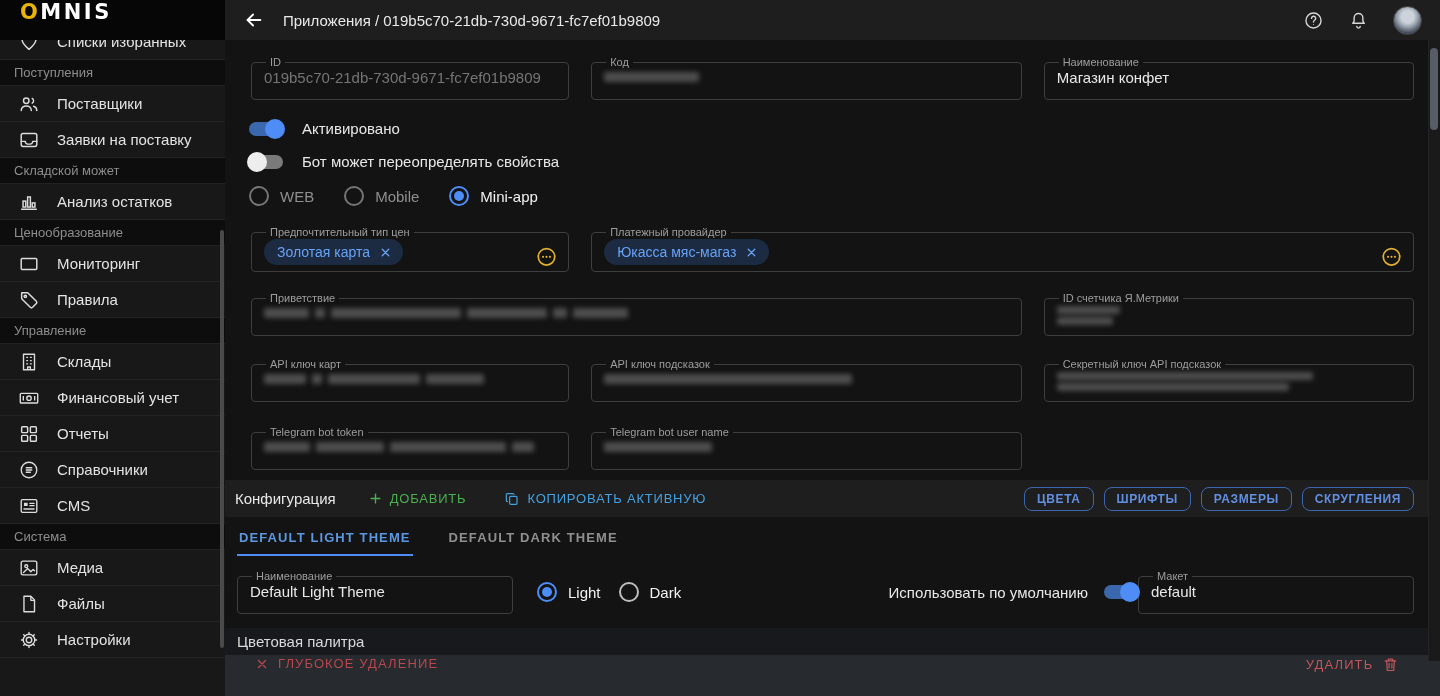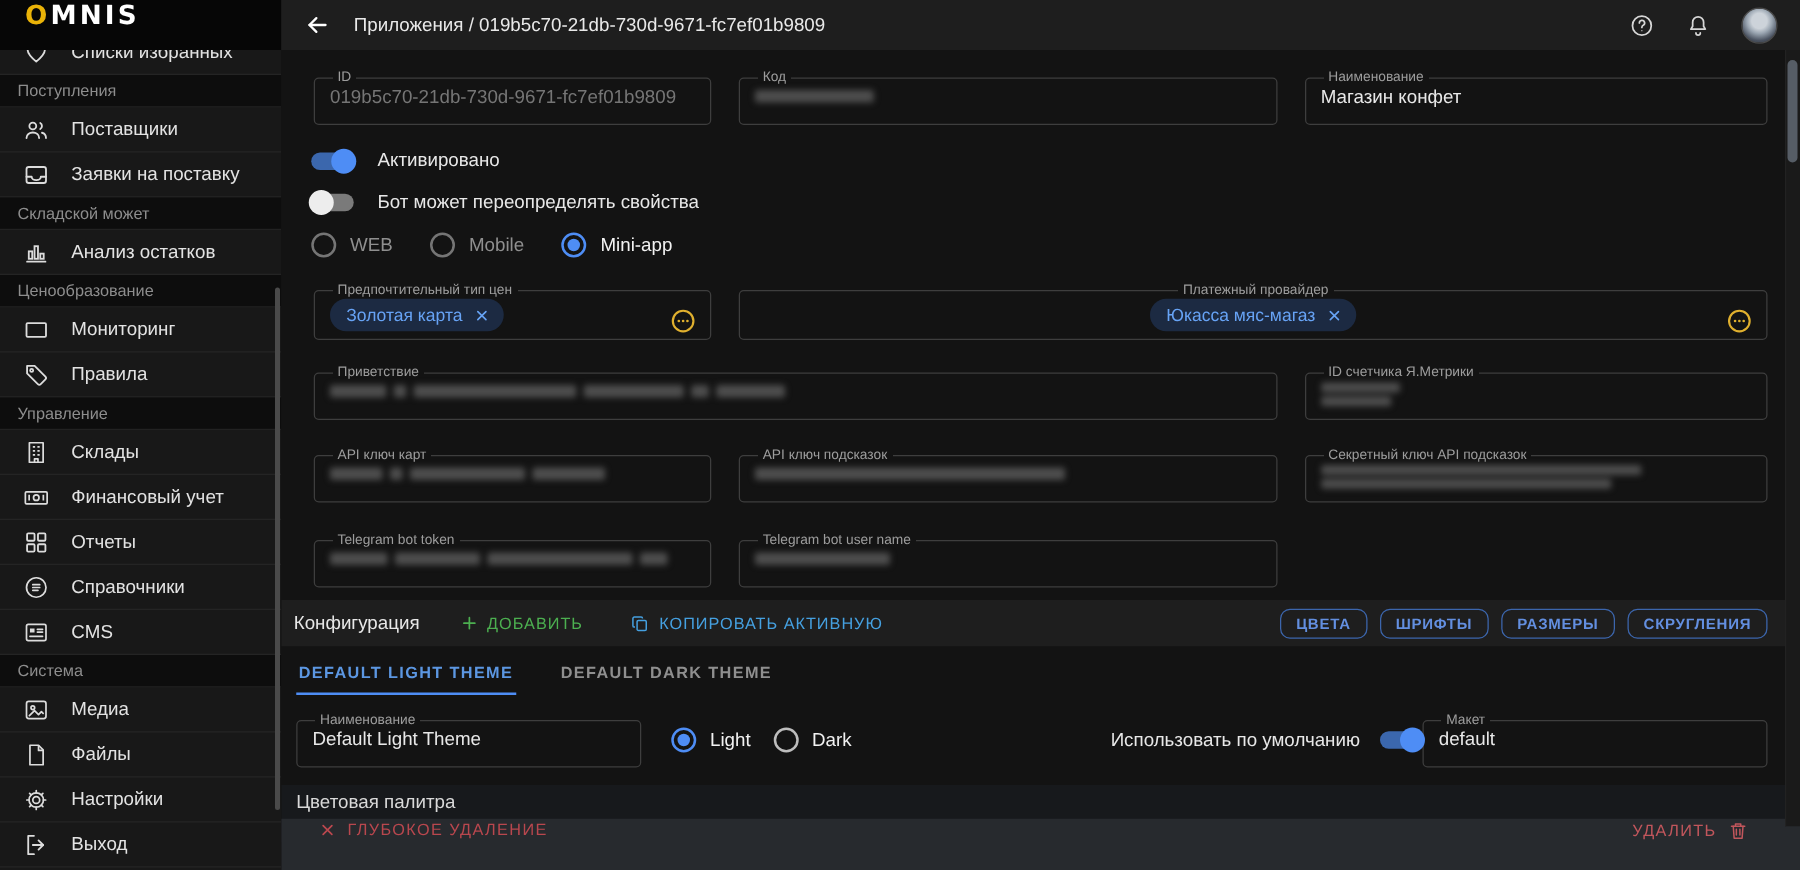--- a/index.html
+++ b/index.html
@@ -294,30 +294,20 @@
       </div>
       <div class="nav-item">
         <span class="nicon">
             <svg width="22" height="22" viewBox="0 0 24 24" fill="none" stroke="#dcdcdc" stroke-width="1.5" stroke-linecap="round">
               <circle cx="12" cy="12" r="3"></circle>
               <circle cx="12" cy="12" r="6.3"></circle>
               <path d="M12 3.8v2M12 18.2v2M20.2 12h-2M5.8 12h-2M17.8 6.2l-1.4 1.4M7.6 16.4l-1.4 1.4M17.8 17.8l-1.4-1.4M7.6 7.6 6.2 6.2"></path>
             </svg>
           </span>
         <span>Настройки</span>
-      </div>
-      <div class="nav-item">
-        <span class="nicon">
-            <svg width="22" height="22" viewBox="0 0 24 24" fill="none" stroke="#dcdcdc" stroke-width="1.6" stroke-linecap="round" stroke-linejoin="round">
-              <path d="M10 4H5v16h5"></path>
-              <path d="M14 8l4 4-4 4"></path>
-              <path d="M18 12H9"></path>
-            </svg>
-          </span>
-        <span>Выход</span>
       </div>
       <div class="sb-scroll"></div>
     </nav>
 
     <main class="main">
       <section class="form-area">
 
         <div class="grid3">
           <fieldset class="field">
             <legend>ID</legend>
@@ -376,21 +366,21 @@
             </span>
             <button class="ellipsis-btn">
               <svg width="23" height="23" viewBox="0 0 24 24" fill="none" stroke="#e0b02e" stroke-width="1.8">
                   <circle cx="12" cy="12" r="8.6"></circle>
                   <circle cx="8.4" cy="12" r="1.1" fill="#e0b02e" stroke="none"></circle>
                   <circle cx="12" cy="12" r="1.1" fill="#e0b02e" stroke="none"></circle>
                   <circle cx="15.6" cy="12" r="1.1" fill="#e0b02e" stroke="none"></circle>
                 </svg>
             </button>
           </fieldset>
-          <fieldset class="field chipfield" style="grid-column:2 / span 2;text-align:center;">
+          <fieldset class="field chipfield" style="grid-column:2 / span 2;">
             <legend>Платежный провайдер</legend>
             <span class="chip">
               <span>Юкасса мяс-магаз</span>
               <span class="chip-x">
                   <svg width="13" height="13" viewBox="0 0 24 24" fill="none" stroke="#67a3f5" stroke-width="2.4" stroke-linecap="round">
                     <path d="M6 6l12 12M18 6 6 18"></path>
                   </svg>
                 </span>
             </span>
             <button class="ellipsis-btn">

